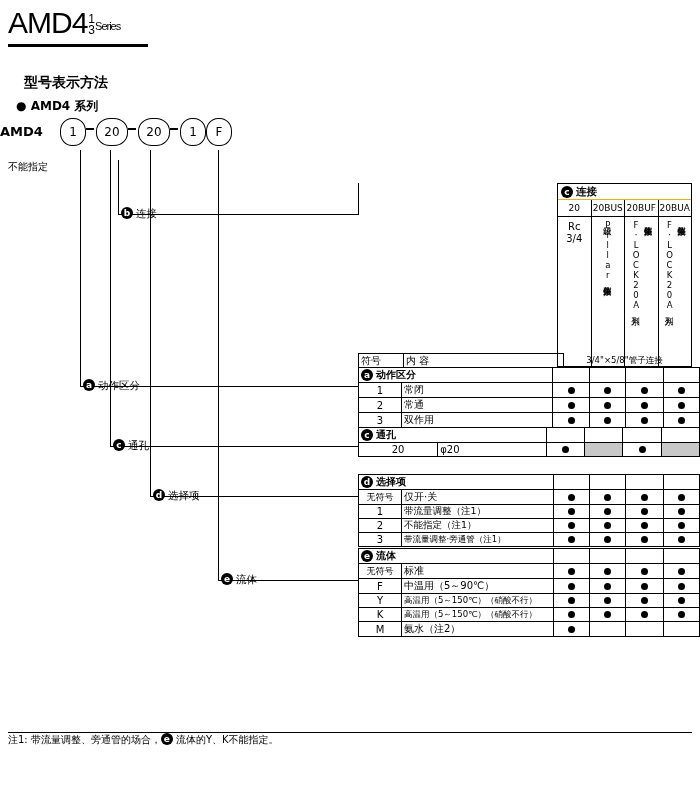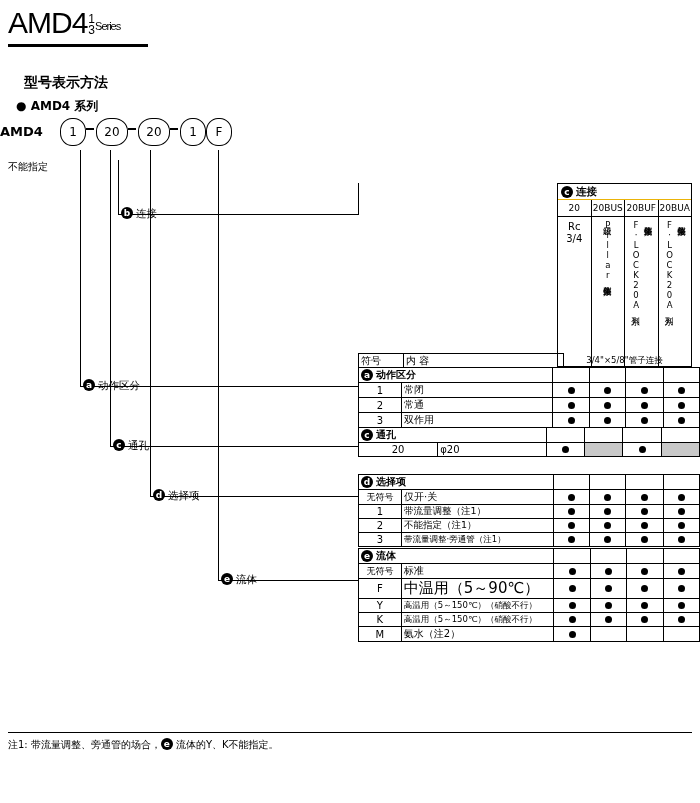--- a/index.html
+++ b/index.html
@@ -58,21 +58,21 @@
   .gray{background:#c8c8c8;}
   .dot{display:inline-block;width:7px;height:7px;border-radius:50%;background:#000;}
 
   
   .warn-wrap{position:absolute;left:8px;top:728px;width:684px;}
   .warn-title{font-size:13px;font-weight:bold;}
   .tri{display:inline-block;width:0;height:0;border-left:9px solid transparent;border-right:9px solid transparent;
        border-bottom:16px solid #000;position:relative;vertical-align:-3px;margin-right:6px;}
   .tri:after{content:"!";position:absolute;left:-2.5px;top:4px;color:#fff;font-size:9px;font-weight:bold;}
   .warn-rule{width:684px;height:1px;background:#000;margin-top:4px;}
-  .note{font-size:10px;margin-top:5px;}
+  .note{font-size:10px;}
 </style>
 </head>
 <body>
 
 <div class="page">
 
   <div class="title">
     <span>AMD4</span><span class="frac"><span>1</span><br><span>3</span></span><span class="ser">Series</span>
   </div>
   <div class="title-rule"></div>
@@ -262,21 +262,21 @@
     <tr>
       <td class="ctr" style="width:40px;font-size:9px;">无符号</td>
       <td style="width:155px;">标准</td>
       <td class="ctr"><span class="dot"></span></td>
       <td class="ctr"><span class="dot"></span></td>
       <td class="ctr"><span class="dot"></span></td>
       <td class="ctr"><span class="dot"></span></td>
     </tr>
     <tr>
       <td class="ctr">F</td>
-      <td style="font-size:15px;">中温用（5～90℃）</td>
+      <td style="font-size:10px;">中温用（5～90℃）</td>
       <td class="ctr"><span class="dot"></span></td>
       <td class="ctr"><span class="dot"></span></td>
       <td class="ctr"><span class="dot"></span></td>
       <td class="ctr"><span class="dot"></span></td>
     </tr>
     <tr>
       <td class="ctr">Y</td>
       <td style="font-size:8.5px;">高温用（5～150℃）（硝酸不行）</td>
       <td class="ctr"><span class="dot"></span></td>
       <td class="ctr"><span class="dot"></span></td>

